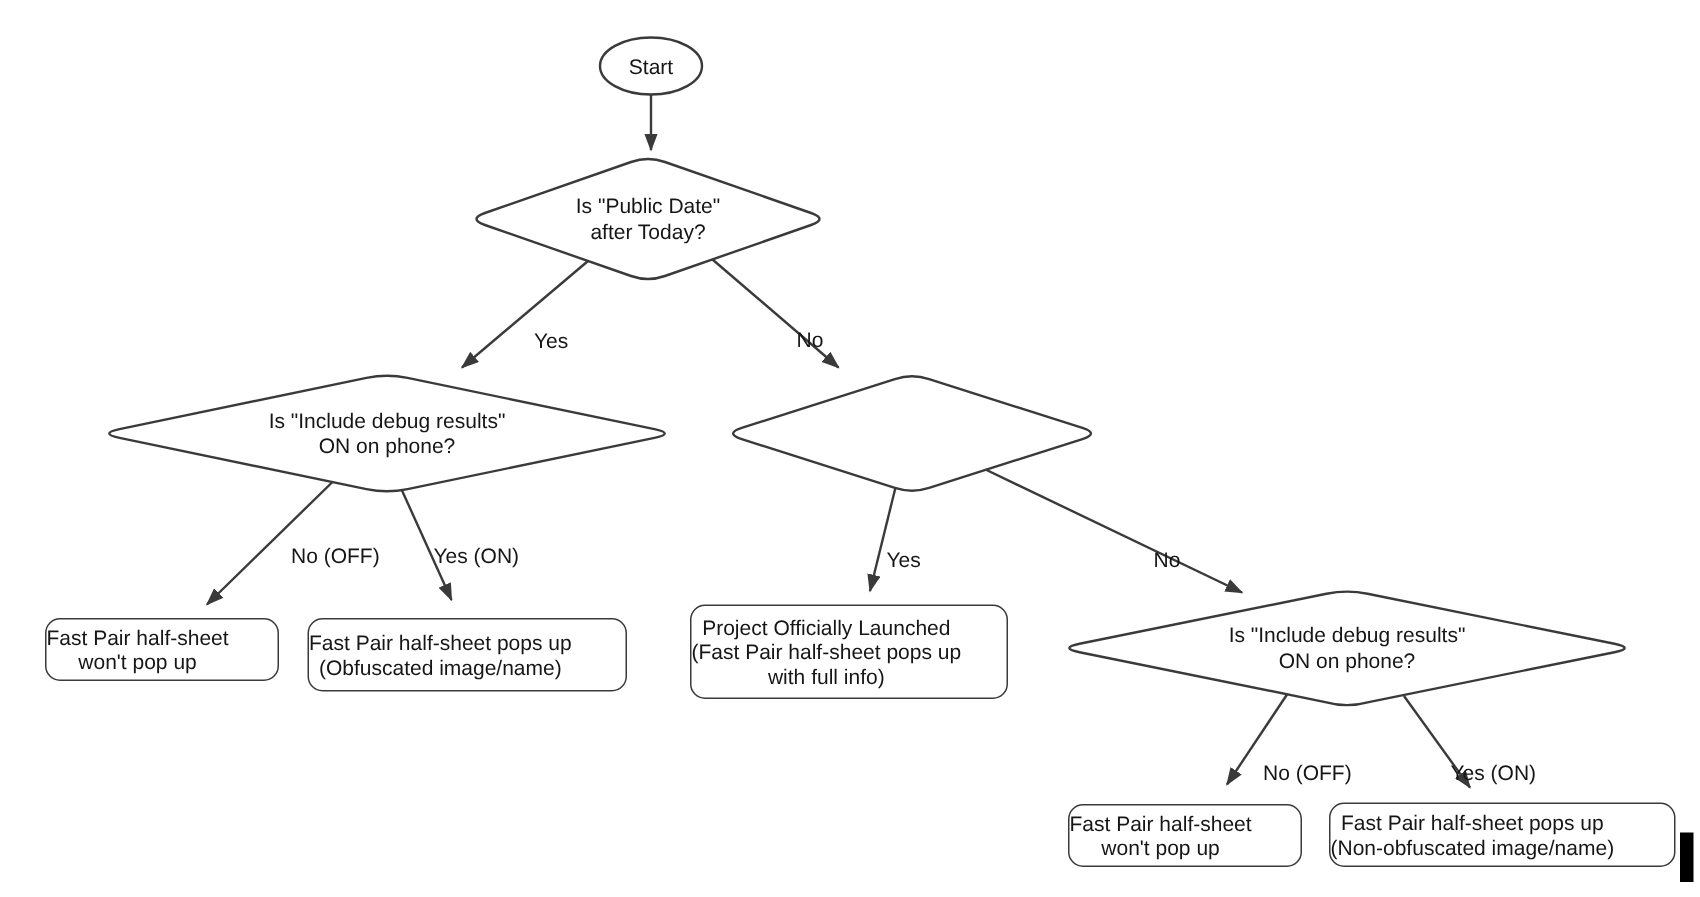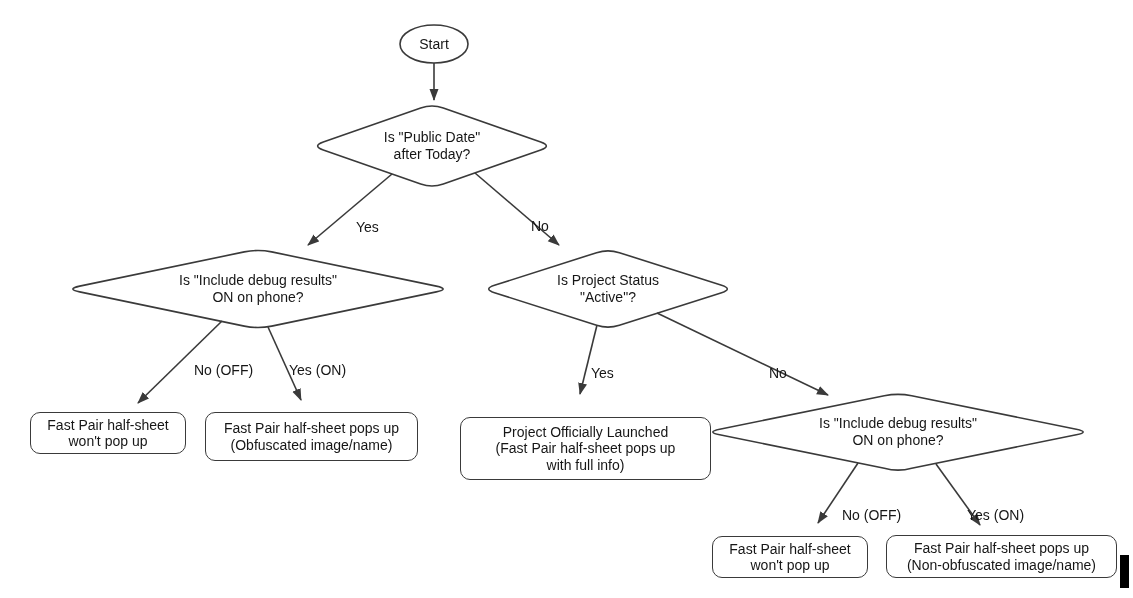--- a/index.html
+++ b/index.html
@@ -31,21 +31,21 @@
     pointer-events: none;
   }
   .outcome-box {
     position: absolute;
     box-sizing: border-box;
     border: 1.6px solid #3a3a3a;
     border-radius: 10px;
     background: #ffffff;
     display: flex;
     align-items: center;
-    justify-content: center;
+    justify-content: flex-start;
   }
   .outcome-box .box-label {
     text-align: center;
     white-space: pre-line;
     font-size: 14px;
     line-height: 16.5px;
     color: #161616;
   }
   .edge-label {
     position: absolute;
@@ -91,34 +91,32 @@
     <line class="edge" x1="657" y1="313" x2="828" y2="395" marker-end="url(#arrow)"></line>
     <line class="edge" x1="858" y1="463" x2="818" y2="523" marker-end="url(#arrow)"></line>
     <line class="edge" x1="936" y1="464" x2="980" y2="525" marker-end="url(#arrow)"></line>
   </svg>
 
   <div class="node-label" style="left:400px;top:25px;width:68px;height:38px">Start</div>
   <div class="node-label" style="left:332px;top:112px;width:200px;height:68px">Is "Public Date"
 after Today?</div>
   <div class="node-label" style="left:138px;top:255px;width:240px;height:68px">Is "Include debug results"
 ON on phone?</div>
-  <div class="node-label" style="left:508px;top:255px;width:200px;height:68px">Is Project Status
-"Active"?</div>
   <div class="node-label" style="left:798px;top:398px;width:200px;height:68px">Is "Include debug results"
 ON on phone?</div>
 
   <div class="outcome-box" style="left:30px;top:412px;width:156px;height:42px">
     <div class="box-label">Fast Pair half-sheet
 won't pop up</div>
   </div>
   <div class="outcome-box" style="left:205px;top:412px;width:213px;height:49px">
     <div class="box-label">Fast Pair half-sheet pops up
 (Obfuscated image/name)</div>
   </div>
-  <div class="outcome-box" style="left:460px;top:417px;width:251px;height:63px">
+  <div class="outcome-box" style="left:460px;top:403px;width:212px;height:63px">
     <div class="box-label">Project Officially Launched
 (Fast Pair half-sheet pops up
 with full info)</div>
   </div>
   <div class="outcome-box" style="left:712px;top:536px;width:156px;height:42px">
     <div class="box-label">Fast Pair half-sheet
 won't pop up</div>
   </div>
   <div class="outcome-box" style="left:886px;top:535px;width:231px;height:43px">
     <div class="box-label">Fast Pair half-sheet pops up

